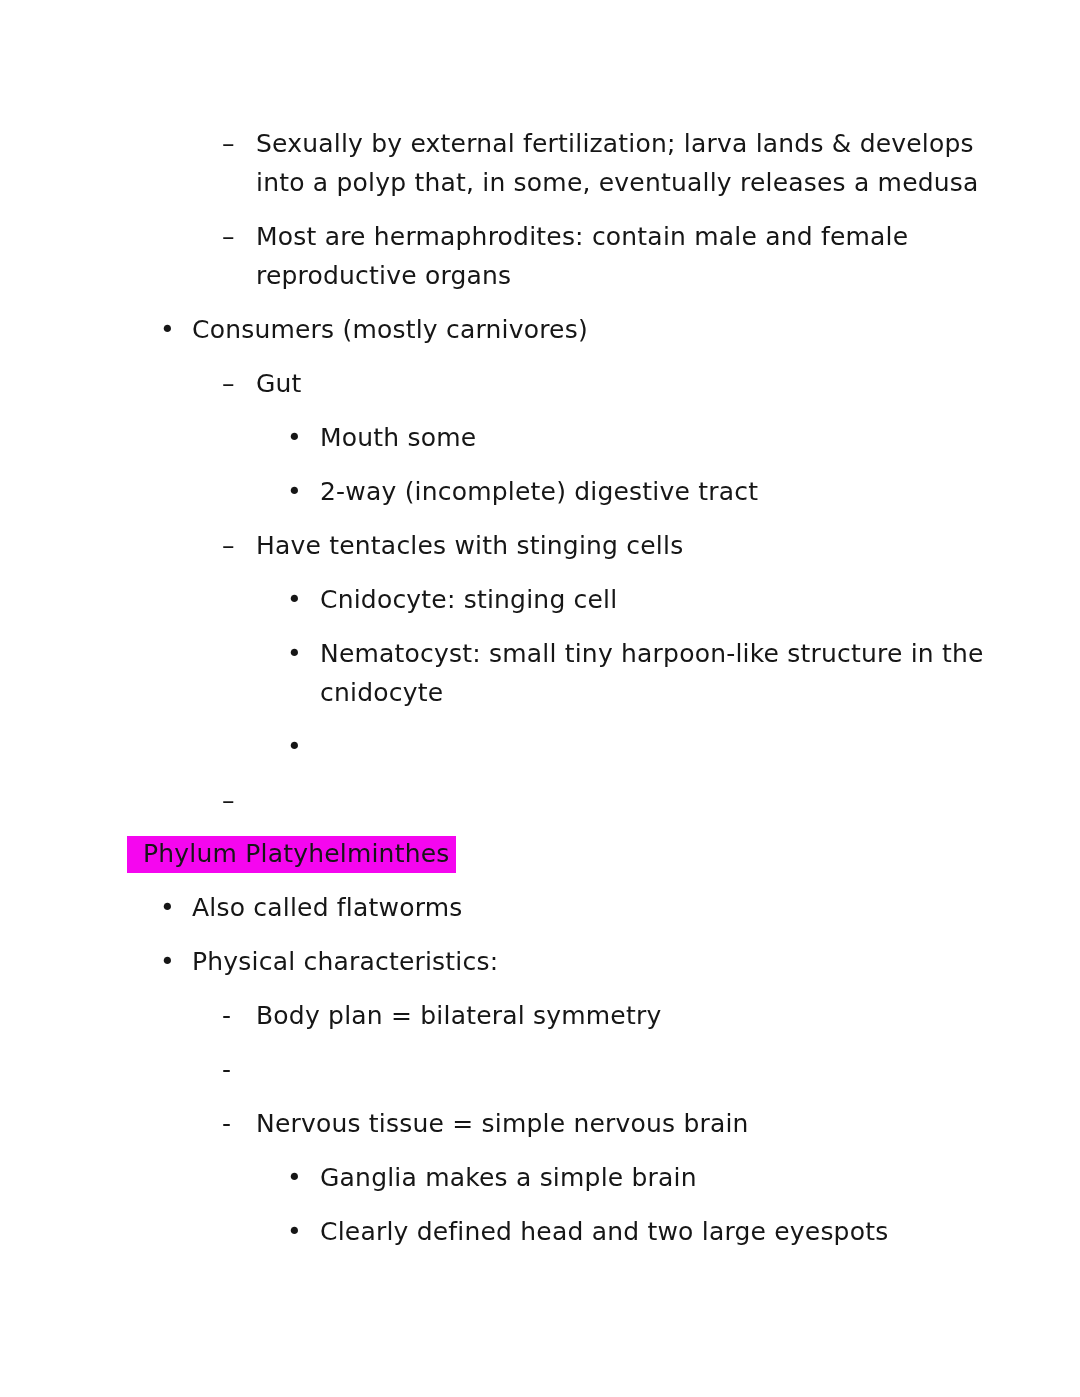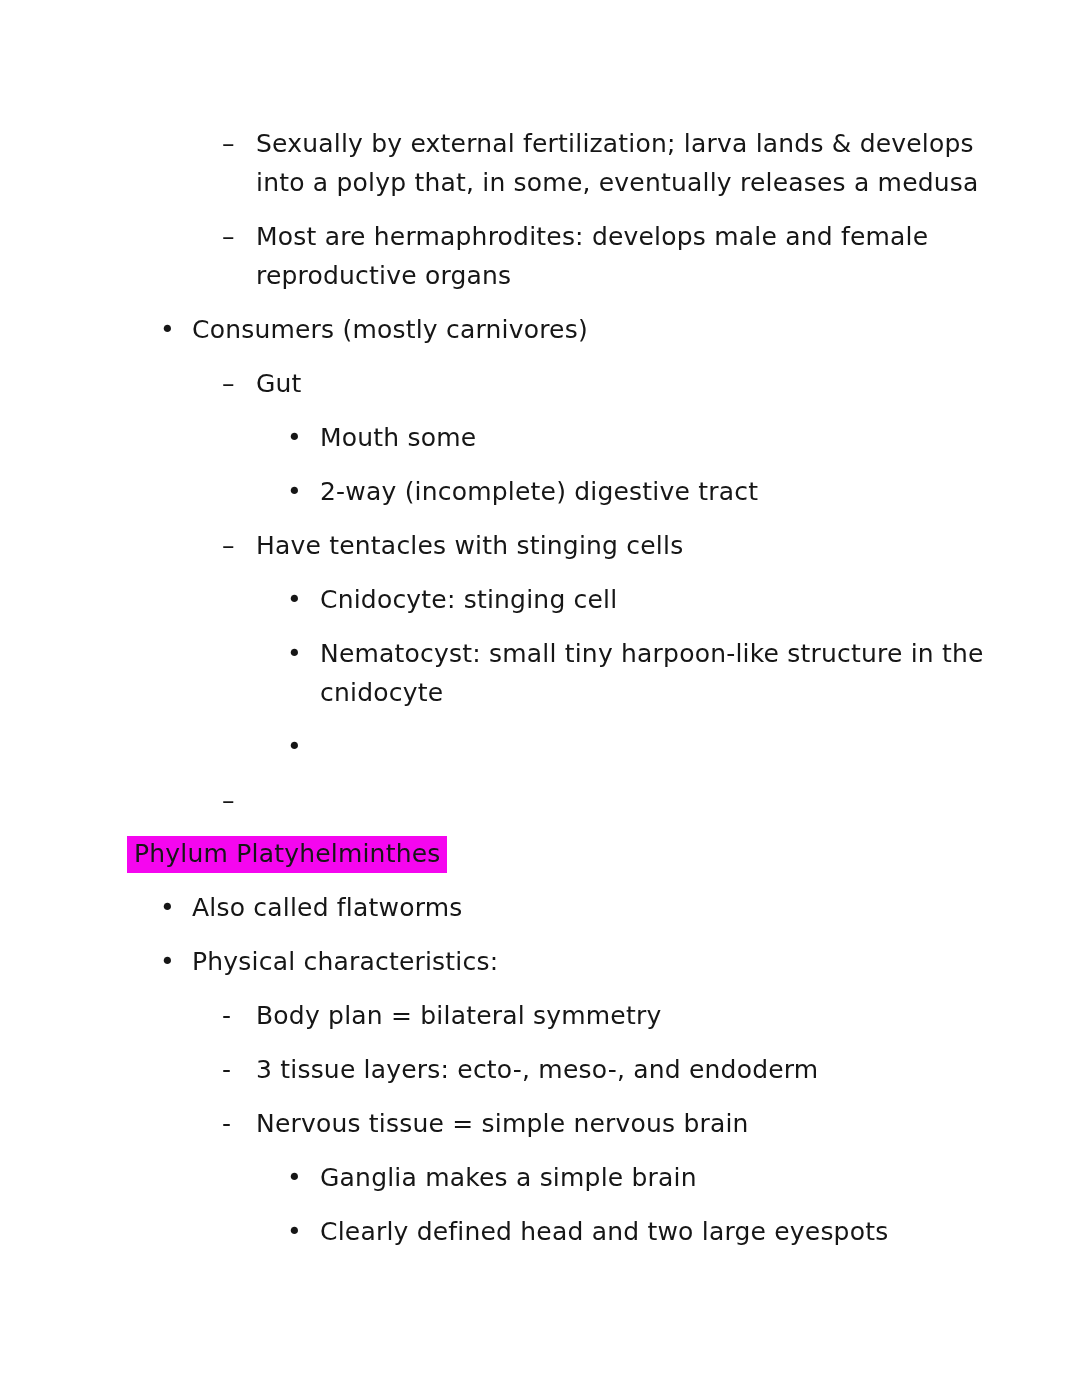--- a/index.html
+++ b/index.html
@@ -38,36 +38,36 @@
   .note-row.lvl2 .marker { margin-left: 95px;  width: 34px; }
   .note-row.lvl3 .marker { margin-left: 160px; width: 33px; }
   .note-row .text {
     white-space: pre;
   }
   .note-row.heading .text {
     white-space: pre;
     display: inline-block;
     line-height: 36px;
     margin-top: 1px;
-    padding: 0 6px 1px 7px;
+    padding: 0 6px 1px 16px;
   }
 </style>
 </head>
 <body>
 
 <div class="page" style="color: rgb(22, 22, 22); background: rgb(255, 255, 255);">
   <div class="notes">
       <div class="note-row lvl2">
         <span class="marker">–</span>
         <span class="text">Sexually by external fertilization; larva lands &amp; develops
 into a polyp that, in some, eventually releases a medusa</span>
       </div>
       <div class="note-row lvl2">
         <span class="marker">–</span>
-        <span class="text">Most are hermaphrodites: develops male and female
+        <span class="text">Most are hermaphrodites: contain male and female
 reproductive organs</span>
       </div>
       <div class="note-row lvl1">
         <span class="marker">•</span>
         <span class="text">Consumers (mostly carnivores)</span>
       </div>
       <div class="note-row lvl2">
         <span class="marker">–</span>
         <span class="text">Gut</span>
       </div>
@@ -108,21 +108,20 @@
       <div class="note-row lvl1">
         <span class="marker">•</span>
         <span class="text">Physical characteristics:</span>
       </div>
       <div class="note-row lvl2">
         <span class="marker">-</span>
         <span class="text">Body plan = bilateral symmetry</span>
       </div>
       <div class="note-row lvl2">
         <span class="marker">-</span>
-        <span class="text">3 tissue layers: ecto-, meso-, and endoderm</span>
       </div>
       <div class="note-row lvl2">
         <span class="marker">-</span>
         <span class="text">Nervous tissue = simple nervous brain</span>
       </div>
       <div class="note-row lvl3">
         <span class="marker">•</span>
         <span class="text">Ganglia makes a simple brain</span>
       </div>
       <div class="note-row lvl3">

